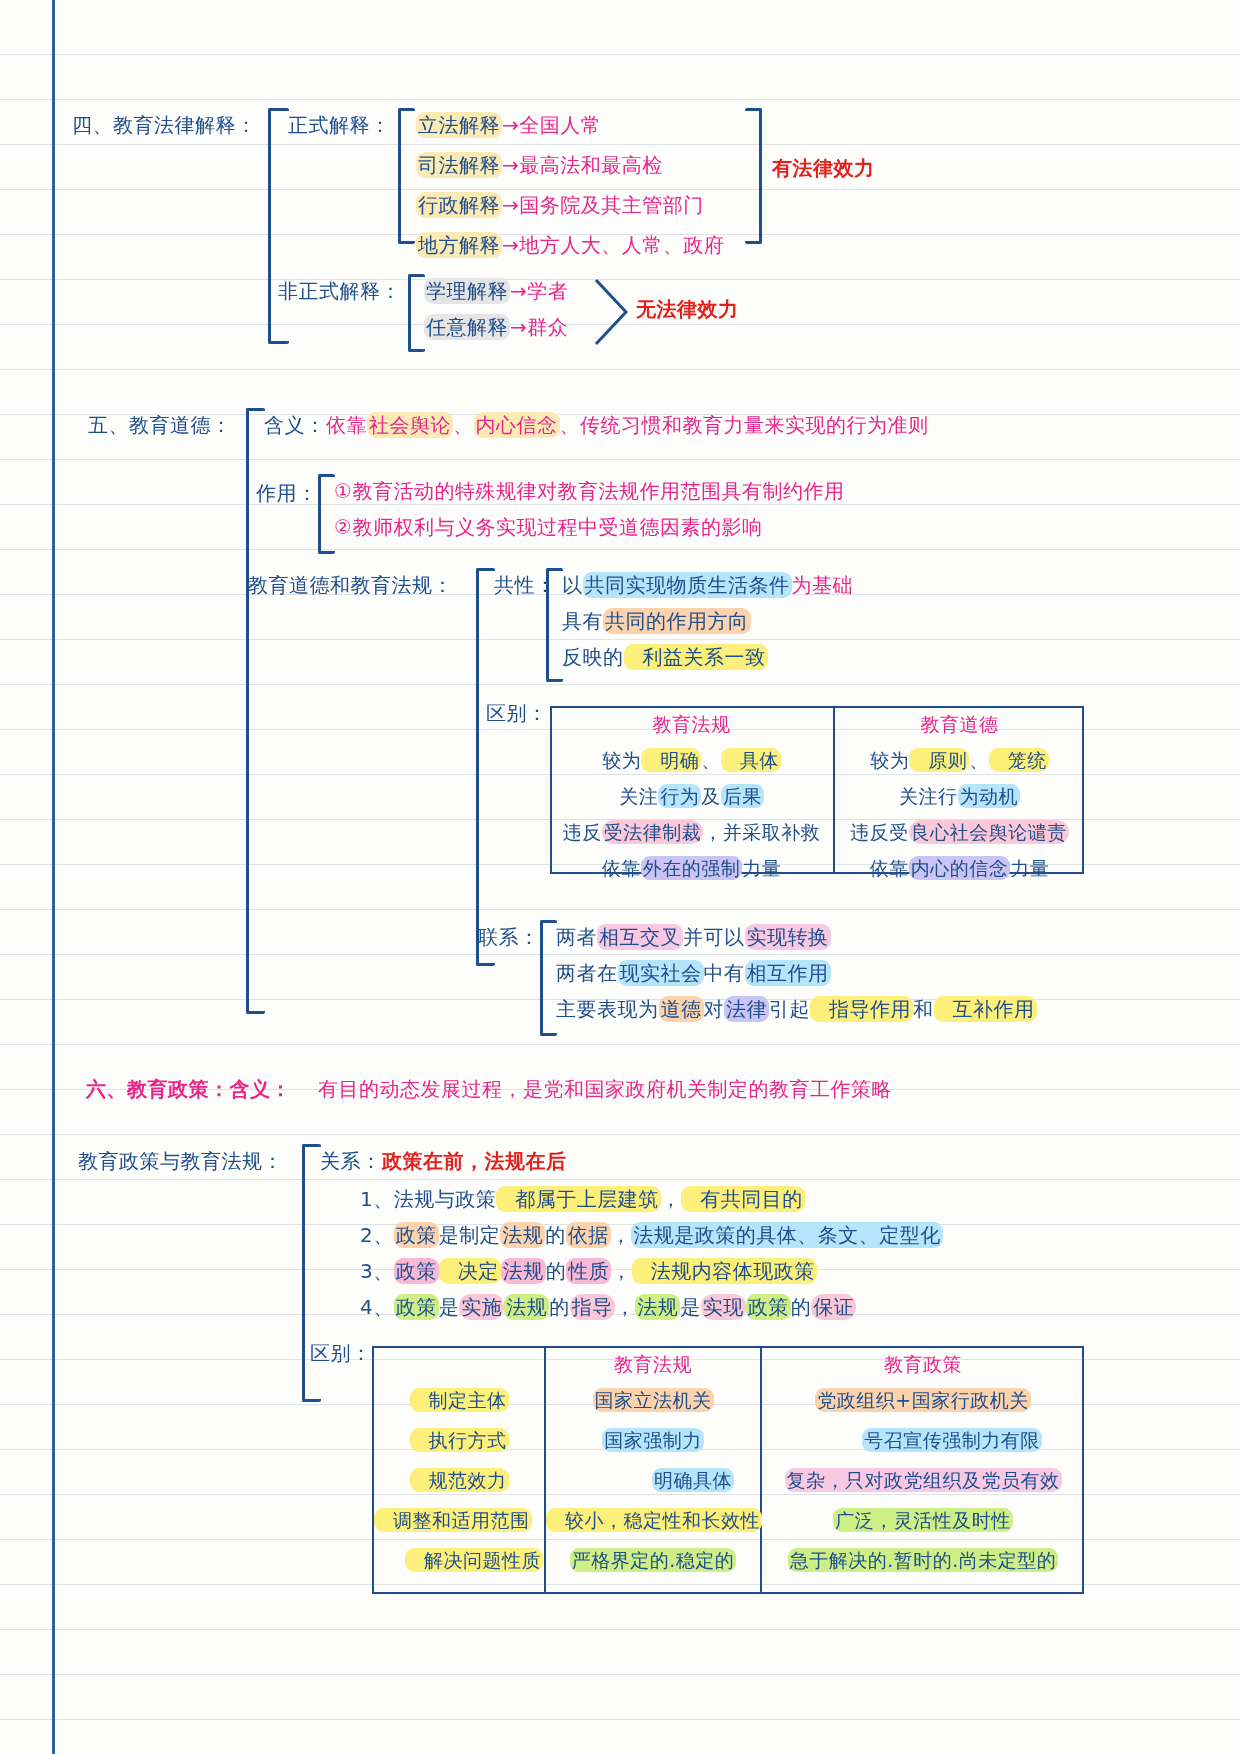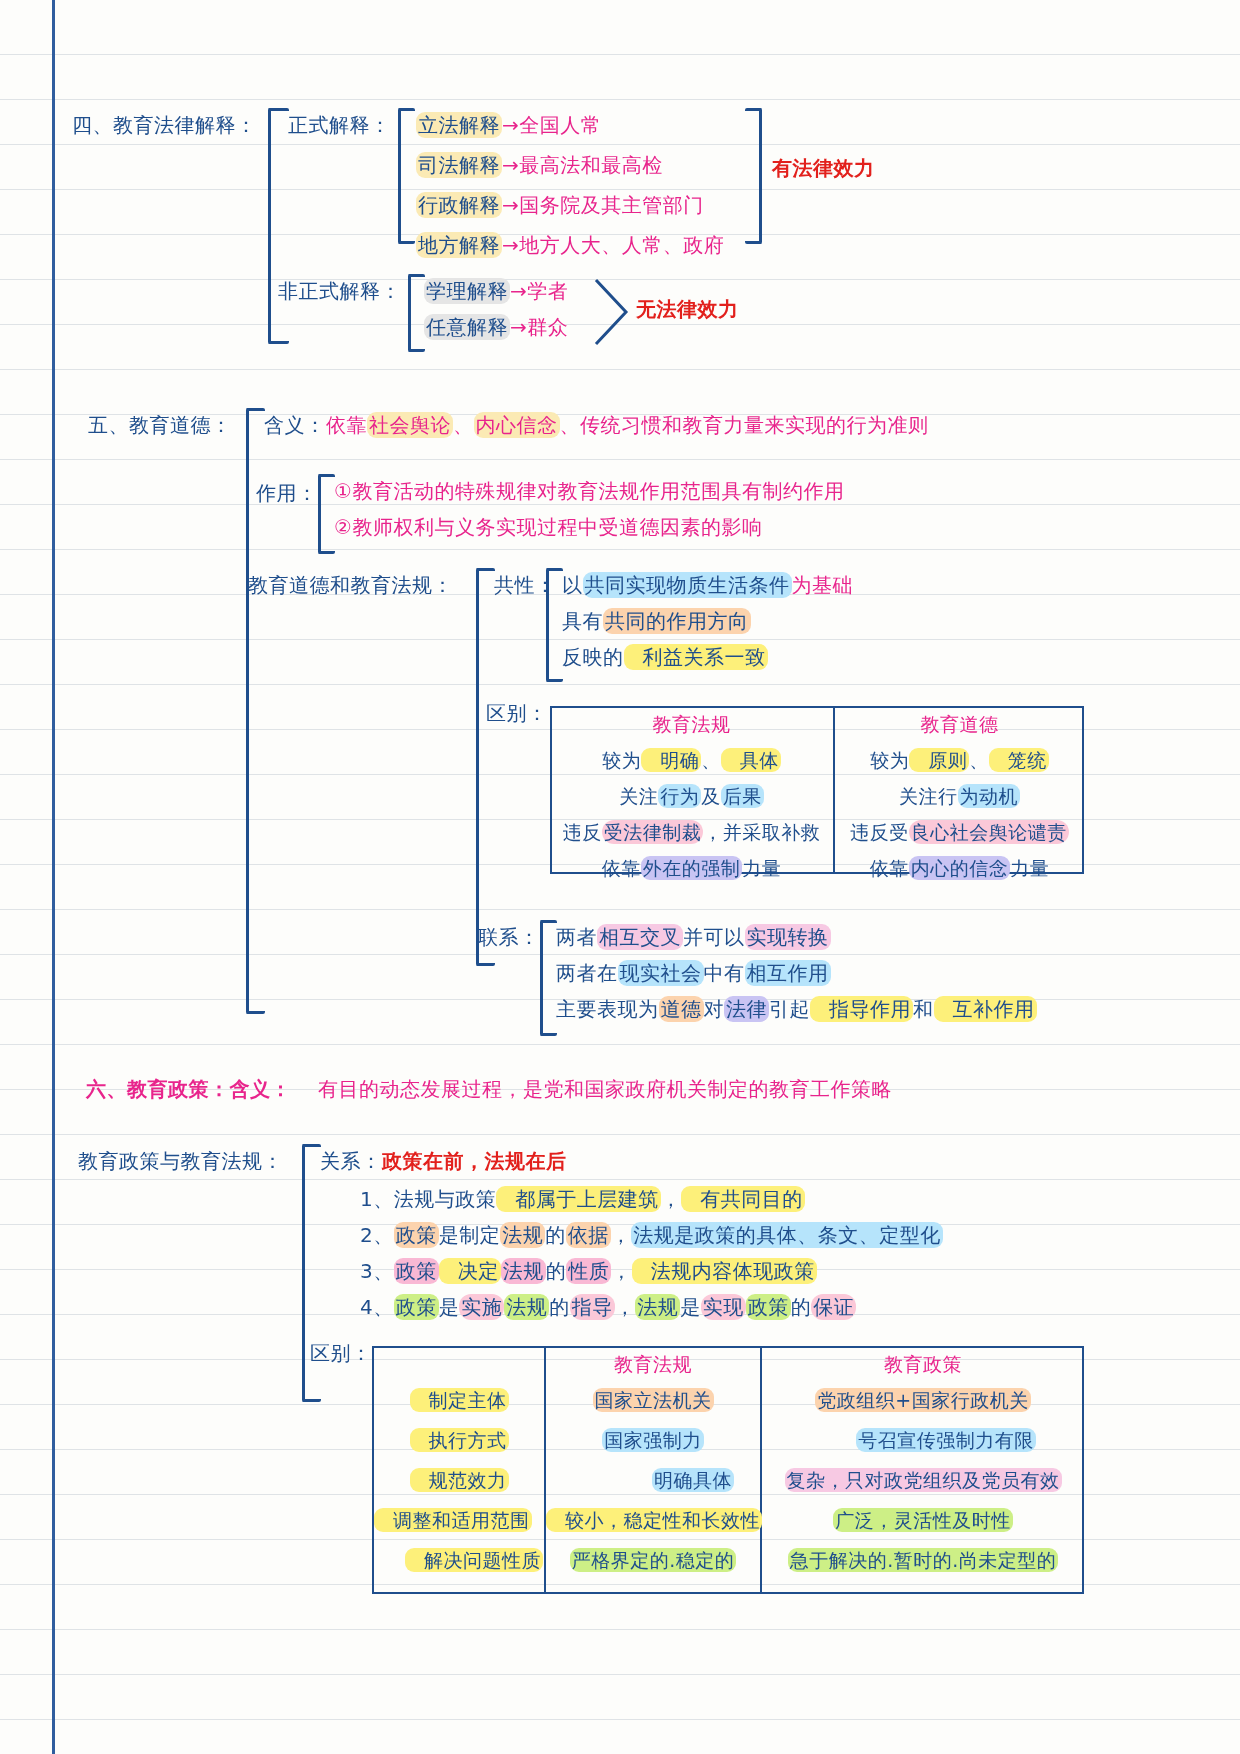--- a/index.html
+++ b/index.html
@@ -219,21 +219,21 @@
 
 <div class="ink pink t19 ctr" style="left:546px;top:1352px;width:214px;">教育法规</div>
 <div class="ink pink t19 ctr" style="left:762px;top:1352px;width:322px;">教育政策</div>
 
 <div class="ink blue t19 ctr" style="left:374px;top:1388px;width:170px;"><span class="hl hl-y">制定主体</span></div>
 <div class="ink blue t19 ctr" style="left:546px;top:1388px;width:214px;"><span class="hl hl-o">国家立法机关</span></div>
 <div class="ink blue t19 ctr" style="left:762px;top:1388px;width:322px;"><span class="hl hl-o">党政组织+国家行政机关</span></div>
 
 <div class="ink blue t19 ctr" style="left:374px;top:1428px;width:170px;"><span class="hl hl-y">执行方式</span></div>
 <div class="ink blue t19 ctr" style="left:546px;top:1428px;width:214px;"><span class="hl hl-b">国家强制力</span></div>
-<div class="ink blue t19 ctr" style="left:762px;top:1428px;width:368px;"><span class="hl hl-b">号召宣传强制力有限</span></div>
+<div class="ink blue t19 ctr" style="left:762px;top:1428px;width:368px;padding-left:6px;"><span class="hl hl-b">号召宣传强制力有限</span></div>
 
 <div class="ink blue t19 ctr" style="left:374px;top:1468px;width:170px;"><span class="hl hl-y">规范效力</span></div>
 <div class="ink blue t19 ctr" style="left:546px;top:1468px;width:214px;padding-left:40px;"><span class="hl hl-b">明确具体</span></div>
 <div class="ink blue t19 ctr" style="left:762px;top:1468px;width:322px;"><span class="hl hl-lp">复杂，只对政党组织及党员有效</span></div>
 
 <div class="ink blue t19 ctr" style="left:374px;top:1508px;width:147px;"><span class="hl hl-y">调整和适用范围</span></div>
 <div class="ink blue t19 ctr" style="left:546px;top:1508px;width:214px;"><span class="hl hl-y">较小，稳定性和长效性</span></div>
 <div class="ink blue t19 ctr" style="left:762px;top:1508px;width:322px;"><span class="hl hl-g">广泛，灵活性及时性</span></div>
 
 <div class="ink blue t19 ctr" style="left:374px;top:1548px;width:200px;"><span class="hl hl-y">解决问题性质</span></div>

